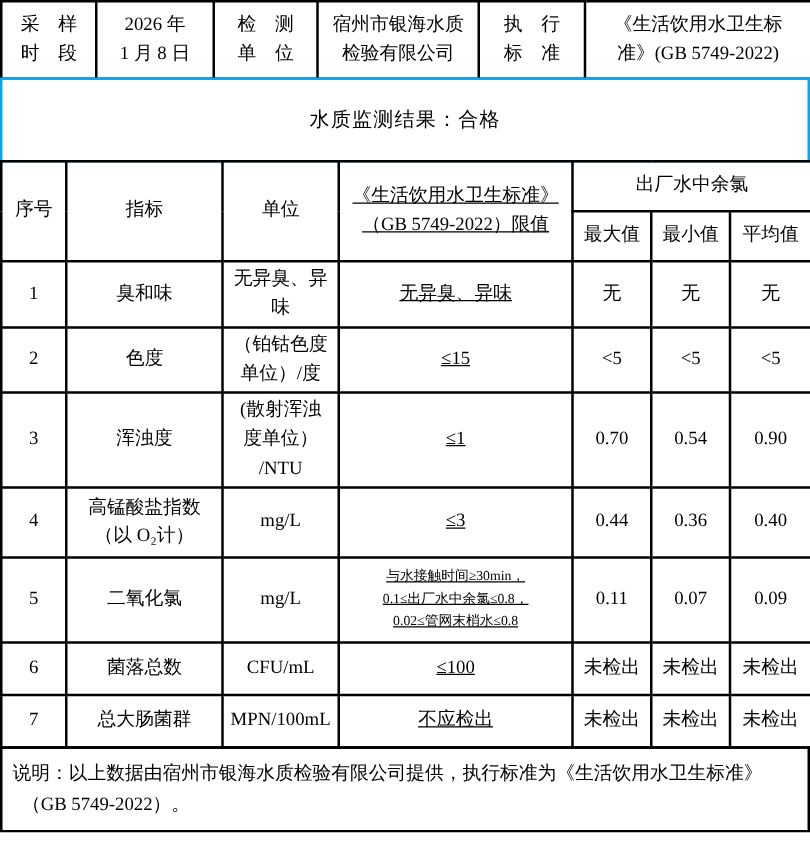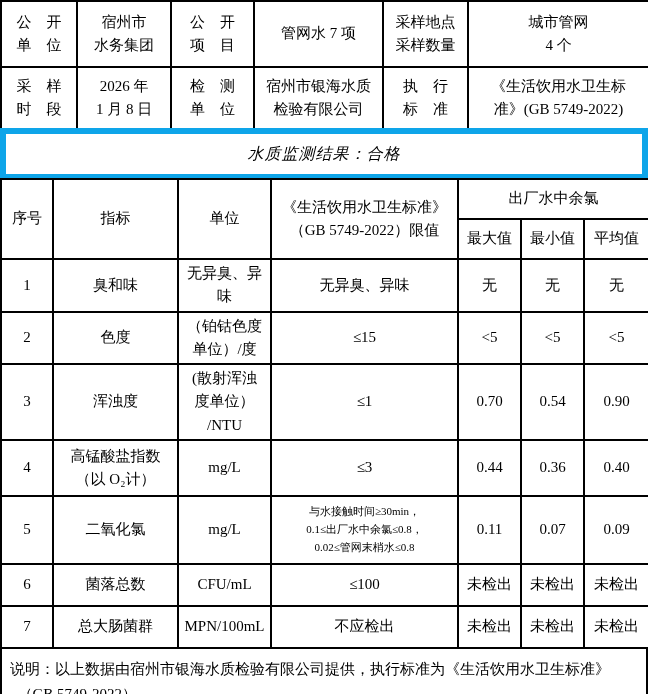--- a/index.html
+++ b/index.html
@@ -25,70 +25,56 @@
     vertical-align: middle;
     padding: 2px 4px;
     font-size: 15px;
     font-weight: normal;
     line-height: 1.55;
     white-space: pre-line;
     overflow: hidden;
   }
   .banner {
     box-sizing: border-box;
-    border: 6px solid #0ea5e9;
-    height: 52px;
+    border: 2px solid #0ea5e9;
+    height: 68px;
     display: flex;
     align-items: center;
     justify-content: center;
     font-size: 16px;
     letter-spacing: 1px;
-    font-style: italic;
   }
   .note {
     box-sizing: border-box;
     border: 2px solid #000;
     min-height: 62px;
     padding: 8px 6px 6px 8px;
     font-size: 15px;
     line-height: 1.7;
     text-align: left;
     white-space: pre-wrap;
   }
   .dense { font-size: 11px; line-height: 1.6; }
-  .limit-col { padding-left: 2px; padding-right: 2px; }
+  .limit-col { padding-left: 2px; padding-right: 2px; text-decoration: underline; }
 </style>
 </head>
 <body>
 
 <div class="sheet">
 
   <table>
     <colgroup>
       <col style="width:76px">
         <col style="width:94px">
         <col style="width:83px">
       <col style="width:129px">
         <col style="width:85px">
         <col style="width:181px">
     </colgroup>
     <tbody>
-      <tr>
-        <td style="height:66px">公　开
-单　位</td>
-        <td>宿州市
-水务集团</td>
-        <td>公　开
-项　目</td>
-        <td>管网水 7 项</td>
-        <td>采样地点
-采样数量</td>
-        <td>城市管网
-4 个</td>
-      </tr>
       <tr>
         <td style="height:62px">采　样
 时　段</td>
         <td>2026 年
 1 月 8 日</td>
         <td>检　测
 单　位</td>
         <td>宿州市银海水质
 检验有限公司</td>
         <td>执　行

